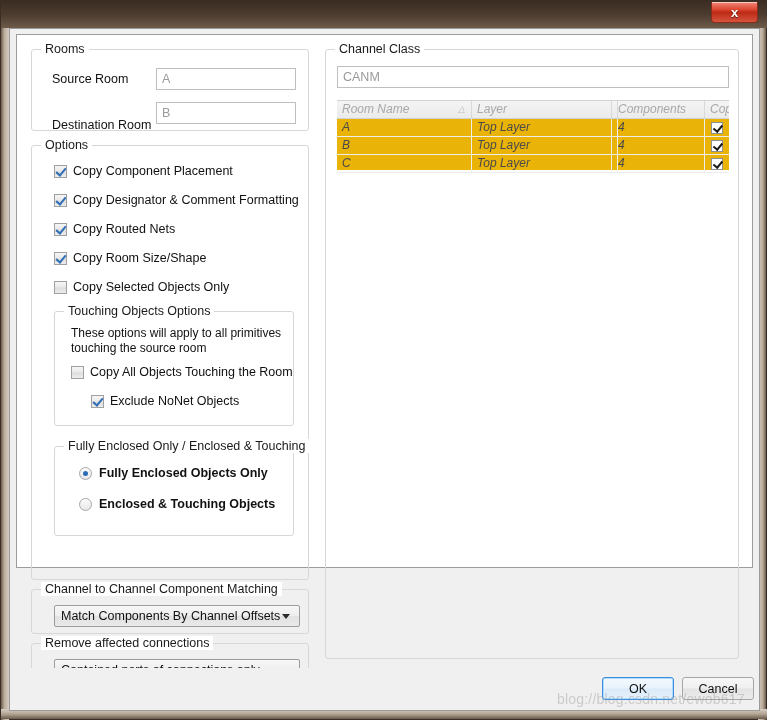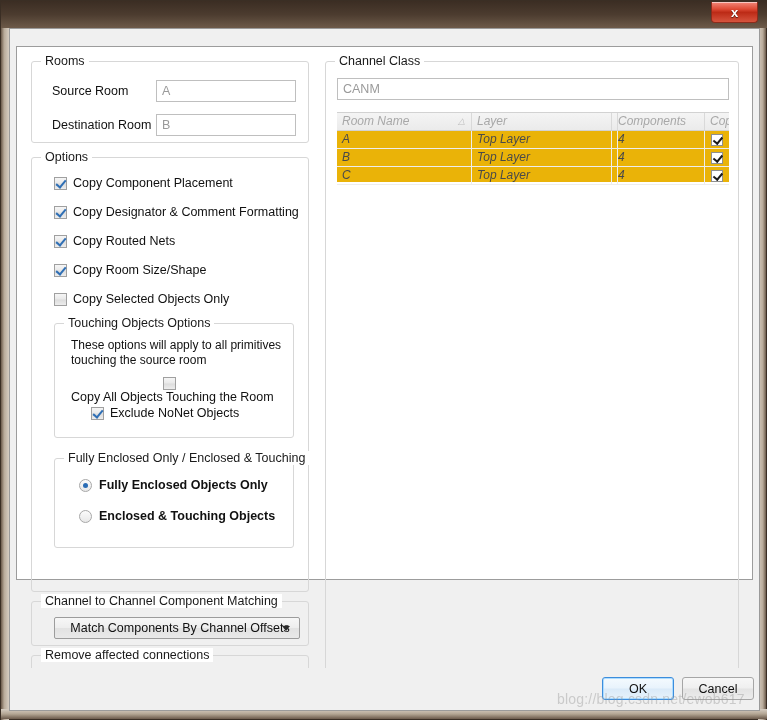--- a/index.html
+++ b/index.html
@@ -91,21 +91,20 @@
   }
   .content-pane {
     position: absolute;
     left: 6px;
     top: 5px;
     width: 737px;
     height: 534px;
     background: #ffffff;
     border: 1px solid #9c9c9c;
     box-sizing: border-box;
-    margin-top: 12px;
   }
   .footer {
     position: absolute;
     left: 0;
     bottom: 0;
     width: 749px;
     height: 42px;
     background: #f0f0f0;
   }
 
@@ -230,21 +229,20 @@
     border: 1px solid #9c9c9c;
     border-radius: 2px;
     background: linear-gradient(to bottom, #f7f7f7 0%, #eeeeee 48%, #e2e2e2 52%, #e9e9e9 100%);
     display: flex;
     align-items: center;
     padding-left: 6px;
     font-size: 12.5px;
     color: #111111;
     white-space: nowrap;
     overflow: hidden;
-    justify-content: center;
   }
   .combo .arrow {
     position: absolute;
     right: 9px;
     top: 50%;
     margin-top: -2px;
     width: 0; height: 0;
     border-left: 4.5px solid transparent;
     border-right: 4.5px solid transparent;
     border-top: 5px solid #2b2b2b;
@@ -379,21 +377,21 @@
   <div class="client">
 
     <div class="content-pane">
 
       <div class="group" style="left:14px; top:14px; width:278px; height:82px;">
         <span class="legend">Rooms</span>
         <span class="lbl" style="left:20px; top:22px;">Source Room</span>
         <div class="tinput" style="left:124px; top:18px; width:140px; height:22px;">
           <span>A</span>
         </div>
-        <span class="lbl" style="left:20px; top:56px;">Destination Room</span>
+        <span class="lbl" style="left:20px; top:68px;">Destination Room</span>
         <div class="tinput" style="left:124px; top:52px; width:140px; height:22px;">
           <span>B</span>
         </div>
       </div>
 
       <div class="group" style="left:14px; top:110px; width:278px; height:435px;">
         <span class="legend">Options</span>
 
         <div class="cbrow" style="left:22px; top:18px;">
           <span class="cbox checked"></span>
@@ -418,21 +416,21 @@
         <div class="cbrow" style="left:22px; top:134px;">
           <span class="cbox"></span>
           <span class="cbtext">Copy Selected Objects Only</span>
         </div>
 
         <div class="group" style="left:22px; top:165px; width:240px; height:115px;">
           <span class="legend">Touching Objects Options</span>
           <span class="note" style="left:16px; top:14px;">These options will apply to all primitives</span>
           <span class="note" style="left:16px; top:29px;">touching the source room</span>
 
-          <div class="cbrow" style="left:16px; top:53px;flex-direction:column;">
+          <div class="cbrow" style="left:16px; top:53px;">
             <span class="cbox"></span>
             <span class="cbtext">Copy All Objects Touching the Room</span>
           </div>
 
           <div class="cbrow" style="left:36px; top:82px;">
             <span class="cbox checked"></span>
             <span class="cbtext">Exclude NoNet Objects</span>
           </div>
         </div>
 

